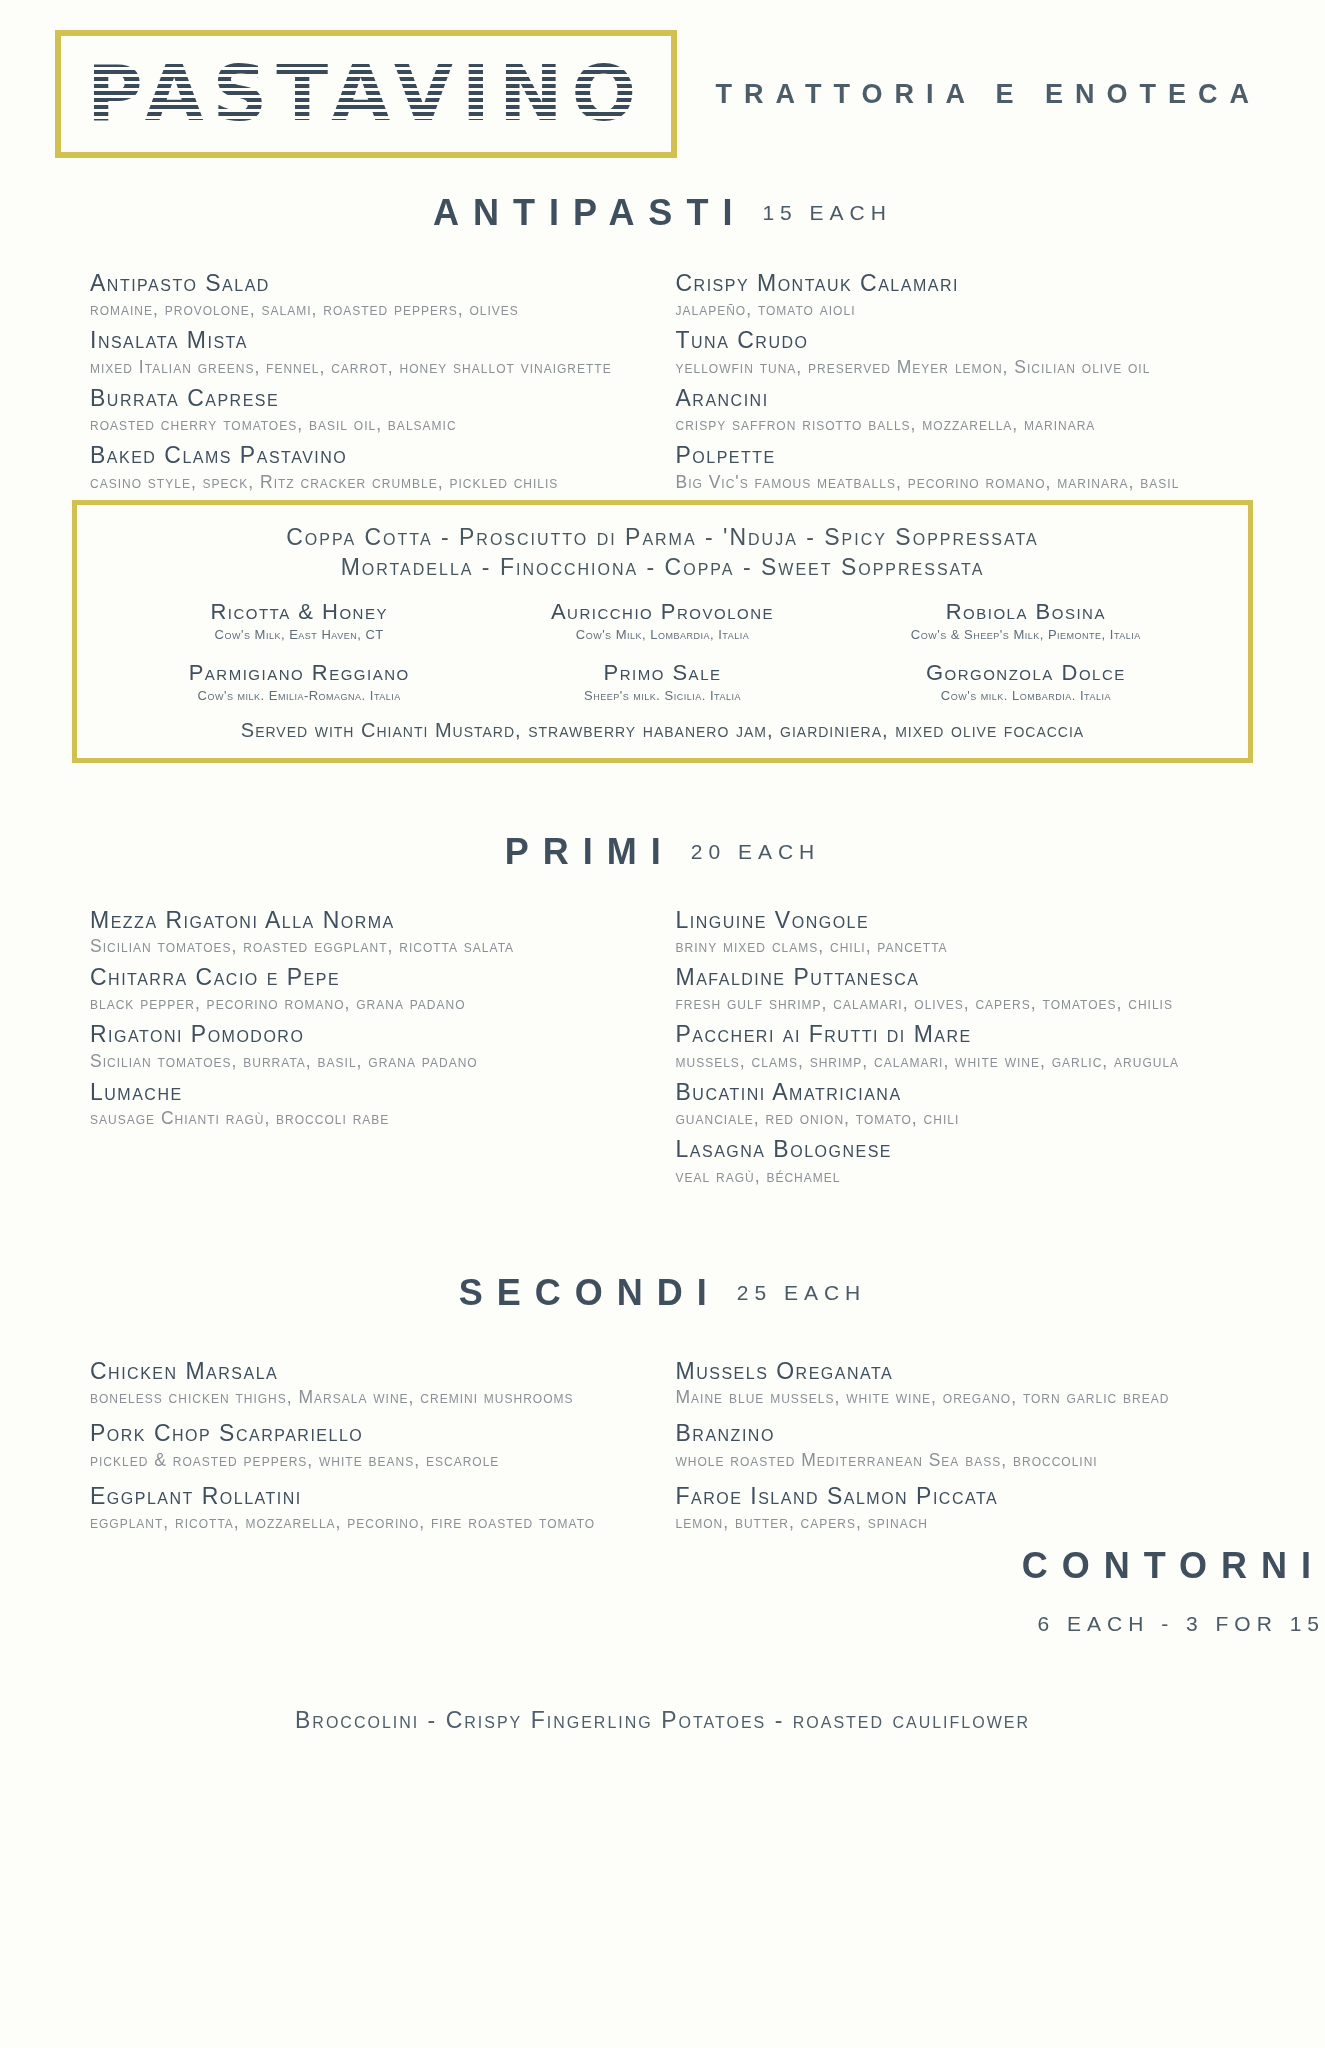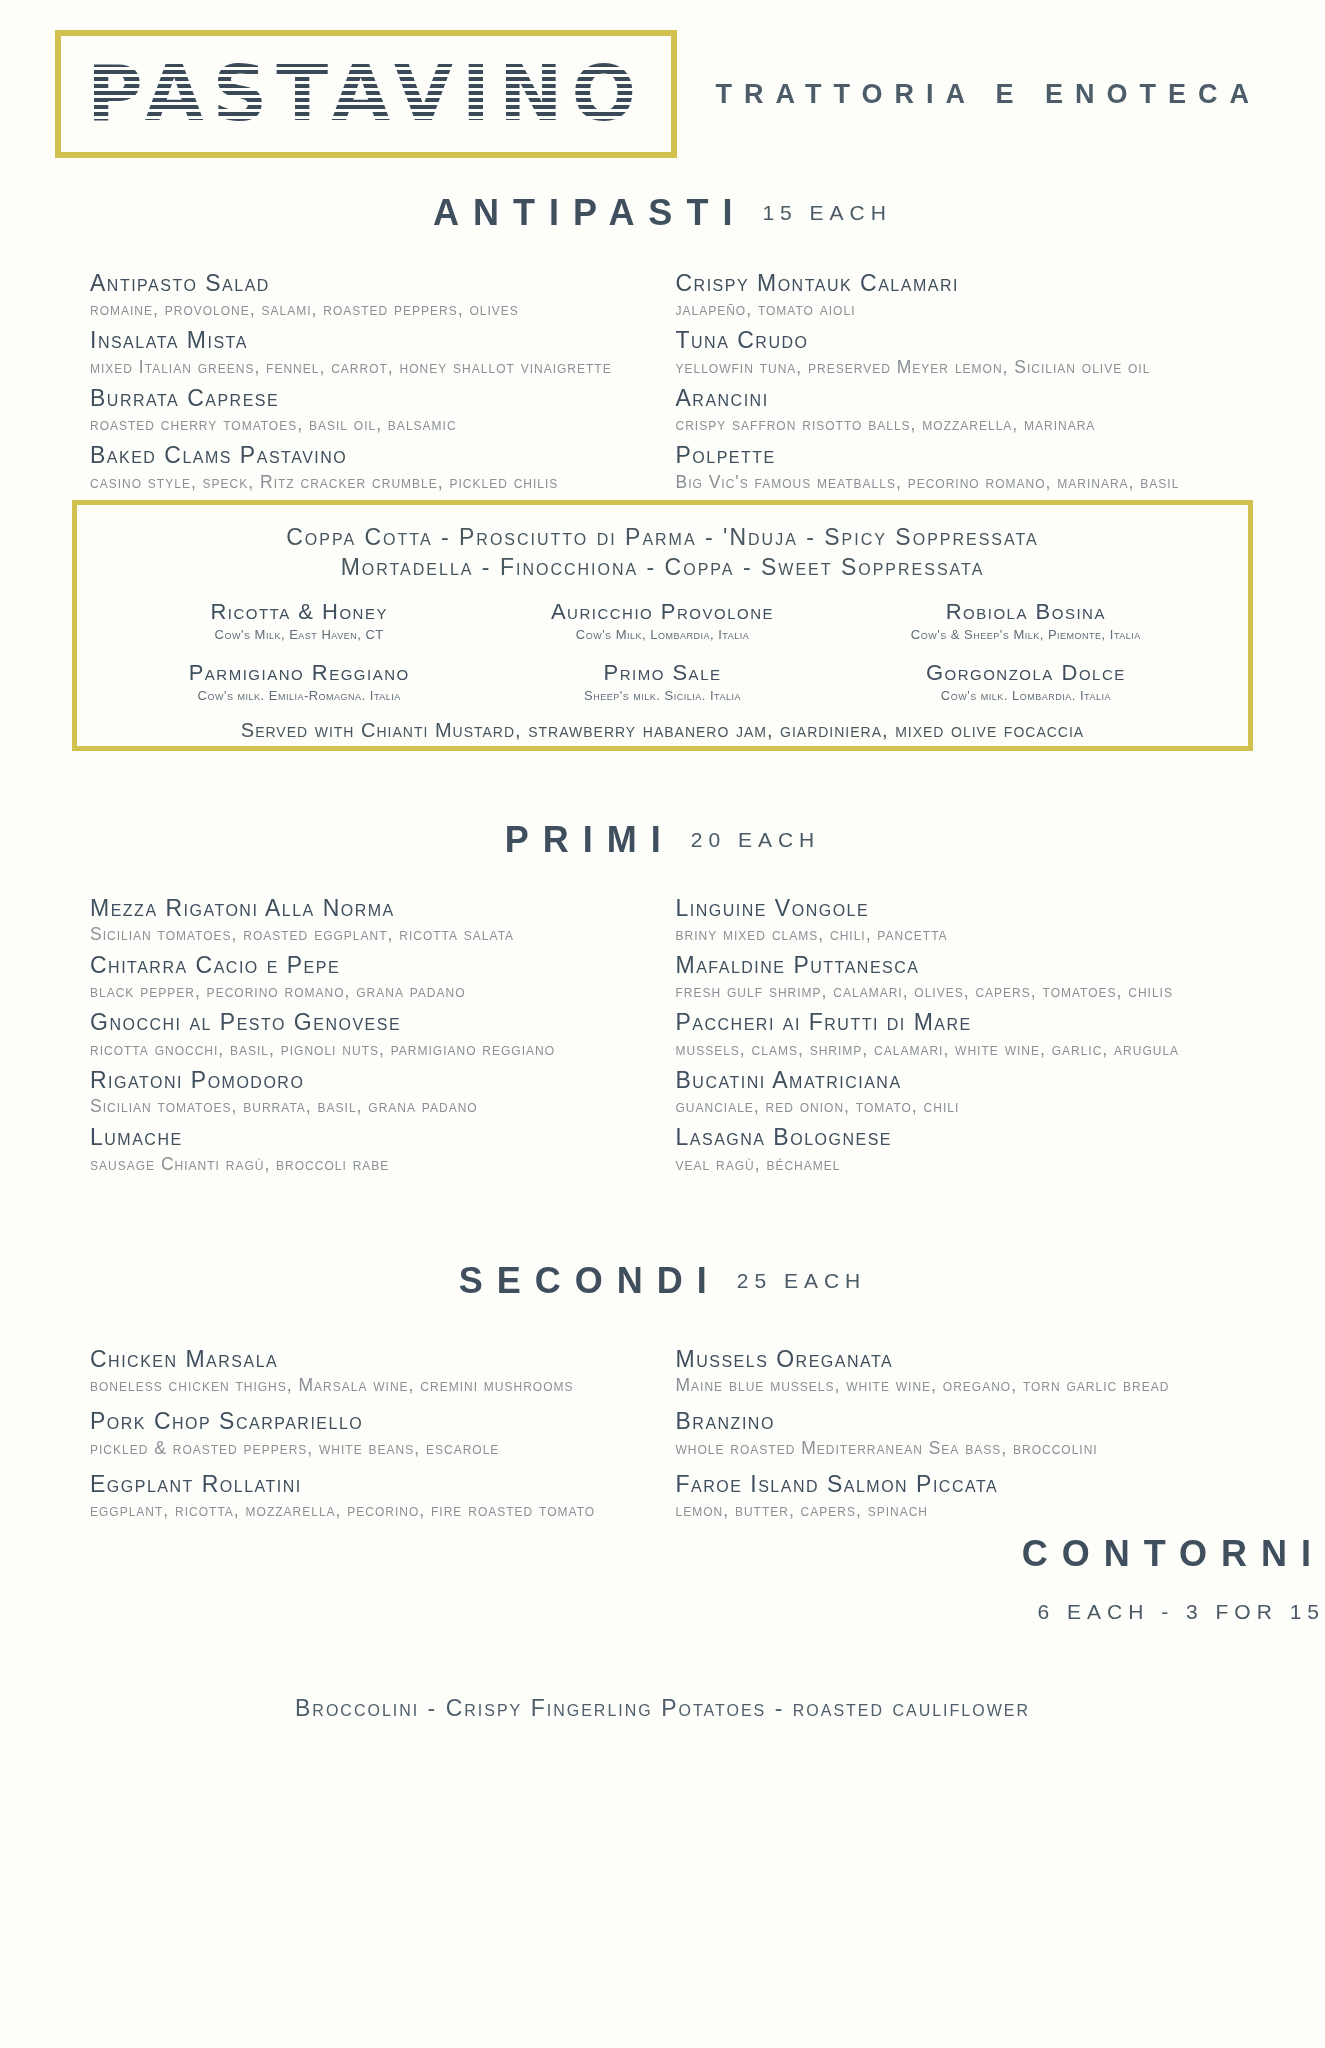--- a/index.html
+++ b/index.html
@@ -38,21 +38,21 @@
     color:var(--muted);margin-bottom:7px;}
   #secondi .item-desc{margin-bottom:12px;}
 
   #antipasti .heading{margin-top:34px;margin-bottom:36px;}
   #salumi .heading{margin-top:100px;margin-bottom:14px;}
   #primi .heading{margin-top:68px;margin-bottom:34px;}
   #secondi .heading{margin-top:78px;margin-bottom:44px;}
   #contorni .heading{flex-direction:column;}
 
   
-  .gold-box{margin:0 72px;border:5px solid var(--gold);padding:18px 24px 4px;background:var(--bg);}
+  .gold-box{margin:0 72px;border:5px solid var(--gold);padding:18px 24px 16px;background:var(--bg);}
   .meats-line{text-align:center;font-variant:small-caps;font-size:23px;line-height:1.3;
     letter-spacing:2px;color:var(--ink-soft);}
   .cheese-grid{margin:16px auto 0;width:1090px;display:grid;grid-template-columns:repeat(3,1fr);
     row-gap:18px;text-align:center;}
   .cheese-name{font-variant:small-caps;font-size:22px;letter-spacing:1.5px;color:var(--ink);}
   .cheese-origin{font-variant:small-caps;font-size:13px;letter-spacing:0.5px;color:var(--origin);margin-top:2px;}
   .served{text-align:center;margin-top:16px;font-variant:small-caps;font-size:20px;
     letter-spacing:1px;color:var(--ink-soft);}
 
   
@@ -162,24 +162,20 @@
       <div class="col">
         <div class="item">
           <div class="item-name">Mezza Rigatoni Alla Norma</div>
           <div class="item-desc">Sicilian tomatoes, roasted eggplant, ricotta salata</div>
         </div>
         <div class="item">
           <div class="item-name">Chitarra Cacio e Pepe</div>
           <div class="item-desc">black pepper, pecorino romano, grana padano</div>
         </div>
         <div class="item">
-          <div class="item-name">Gnocchi al Pesto Genovese</div>
-          <div class="item-desc">ricotta gnocchi, basil, pignoli nuts, parmigiano reggiano</div>
-        </div>
-        <div class="item">
           <div class="item-name">Rigatoni Pomodoro</div>
           <div class="item-desc">Sicilian tomatoes, burrata, basil, grana padano</div>
         </div>
         <div class="item">
           <div class="item-name">Lumache</div>
           <div class="item-desc">sausage Chianti ragù, broccoli rabe</div>
         </div>
       </div>
       <div class="col">
         <div class="item">

